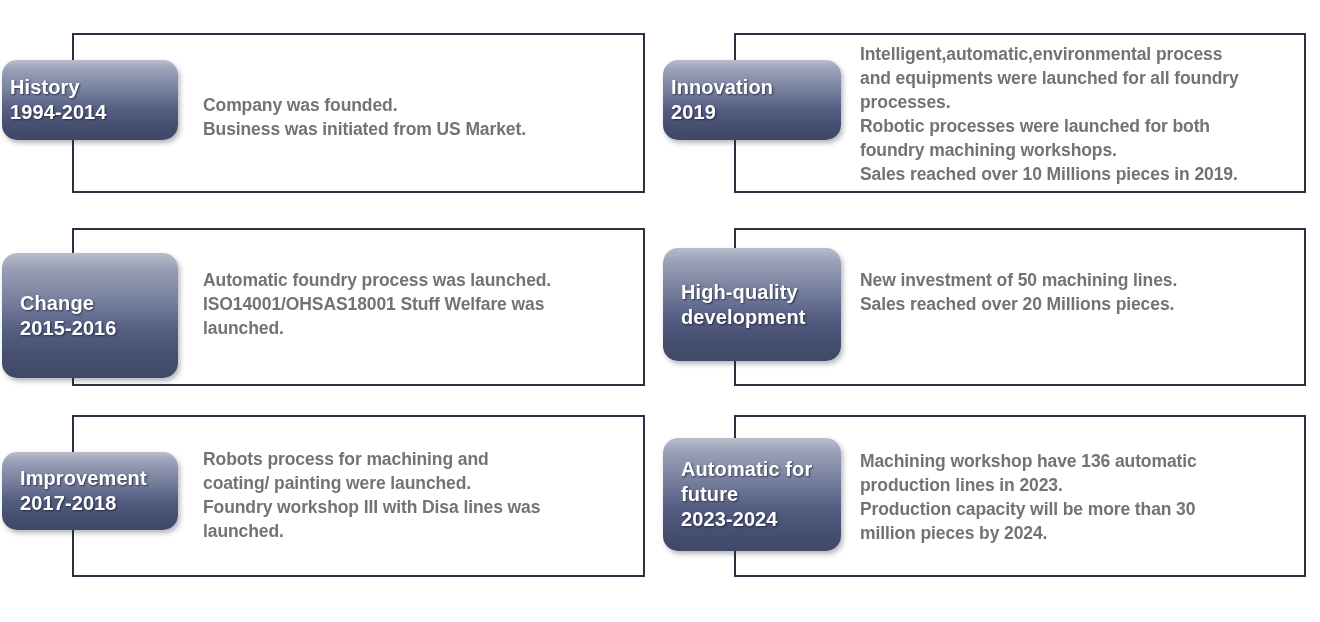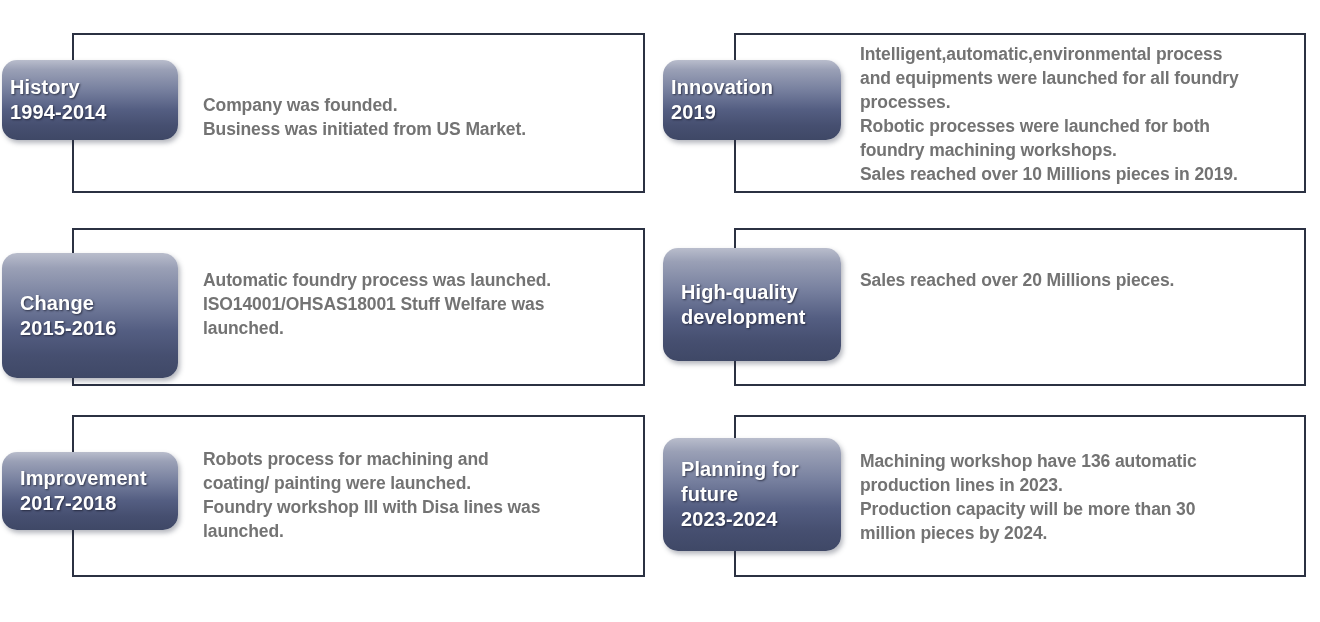--- a/index.html
+++ b/index.html
@@ -153,20 +153,21 @@
     </div>
   </div>
 
   <div class="milestone col-right row-2 m-highquality">
     <div class="outline-box"></div>
     <div class="badge">
       <div class="badge-line">High-quality</div>
       <div class="badge-line">development</div>
     </div>
     <div class="body-text">
+      <div class="body-line">New investment of 50 machining lines.</div>
       <div class="body-line">Sales reached over 20 Millions pieces.</div>
     </div>
   </div>
 
   <div class="milestone col-left row-3 m-improvement">
     <div class="outline-box"></div>
     <div class="badge">
       <div class="badge-line">Improvement</div>
       <div class="badge-line">2017-2018</div>
     </div>
@@ -174,21 +175,21 @@
       <div class="body-line">Robots process for machining and</div>
       <div class="body-line">coating/ painting were launched.</div>
       <div class="body-line">Foundry workshop III with Disa lines was</div>
       <div class="body-line">launched.</div>
     </div>
   </div>
 
   <div class="milestone col-right row-3 m-planning">
     <div class="outline-box"></div>
     <div class="badge">
-      <div class="badge-line">Planning for</div>
+      <div class="badge-line">Automatic for</div>
       <div class="badge-line">future</div>
       <div class="badge-line">2023-2024</div>
     </div>
     <div class="body-text">
       <div class="body-line">Machining workshop have 136 automatic</div>
       <div class="body-line">production lines in 2023.</div>
       <div class="body-line">Production capacity will be more than 30</div>
       <div class="body-line">million pieces by 2024.</div>
     </div>
   </div>

